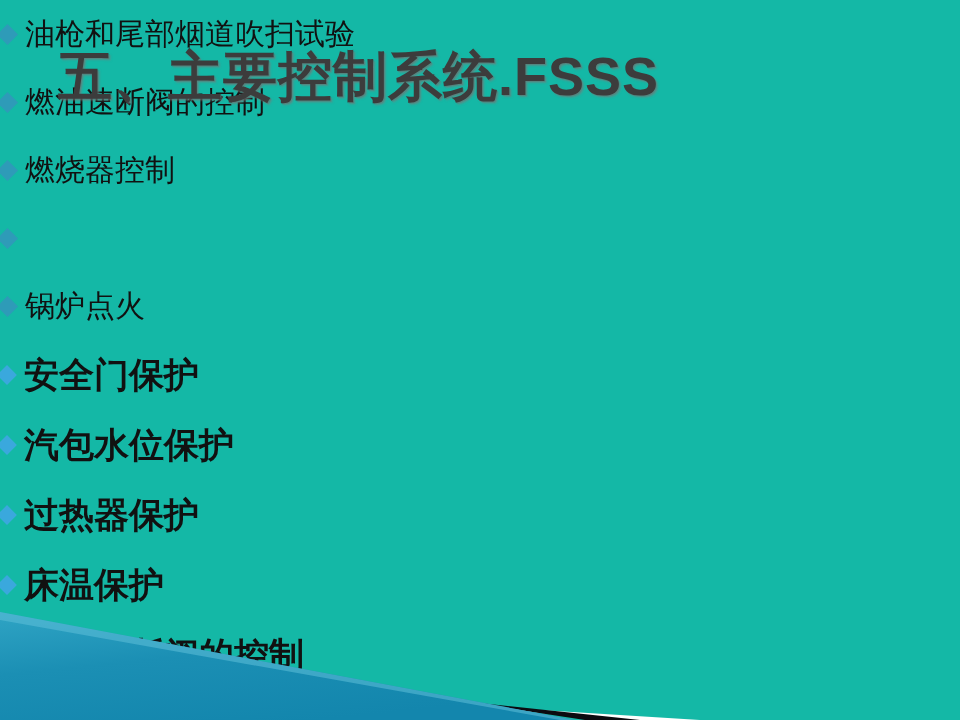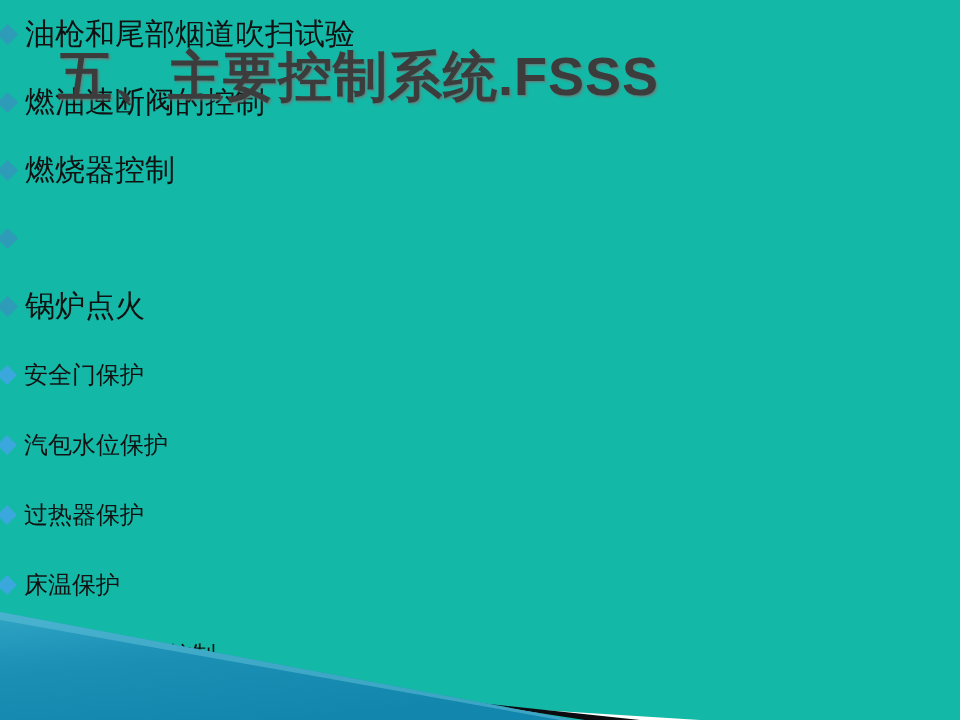--- a/index.html
+++ b/index.html
@@ -62,22 +62,22 @@
     color: #111111;
     line-height: 1;
   }
   #left-column .bullet-label {
     font-family: "Liberation Sans", "DejaVu Sans", sans-serif;
     font-size: 30px;
     letter-spacing: 0px;
   }
   #right-column .bullet-label {
     font-family: "Liberation Serif", "DejaVu Serif", serif;
-    font-size: 24px;
-    font-weight: 400;
+    font-size: 35px;
+    font-weight: 700;
     letter-spacing: 0px;
   }
 
   
   #bottom-decoration {
     position: absolute;
     left: 0;
     bottom: 0;
     width: 700px;
     height: 130px;

